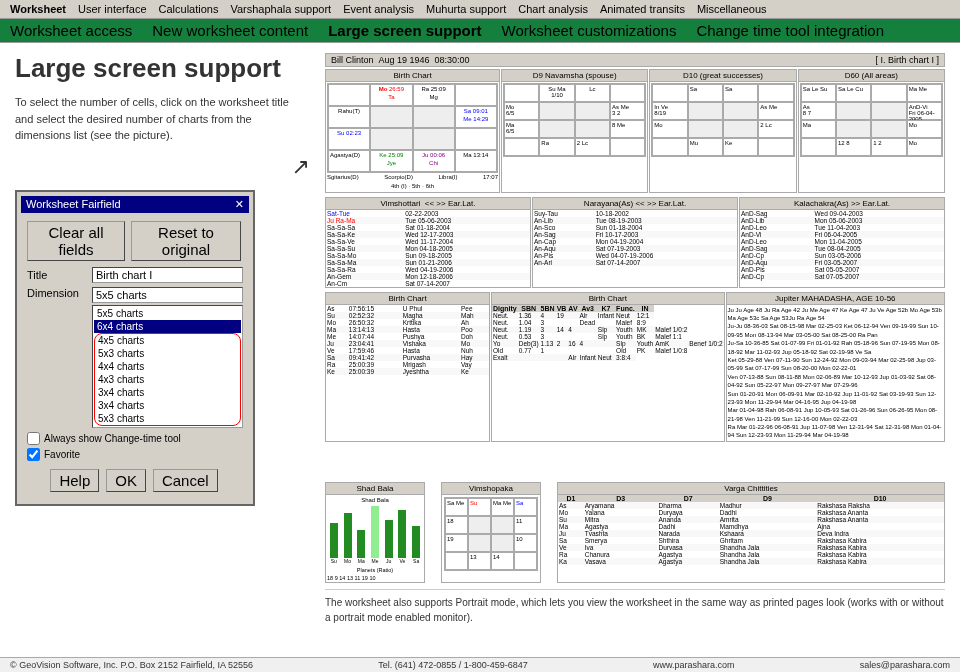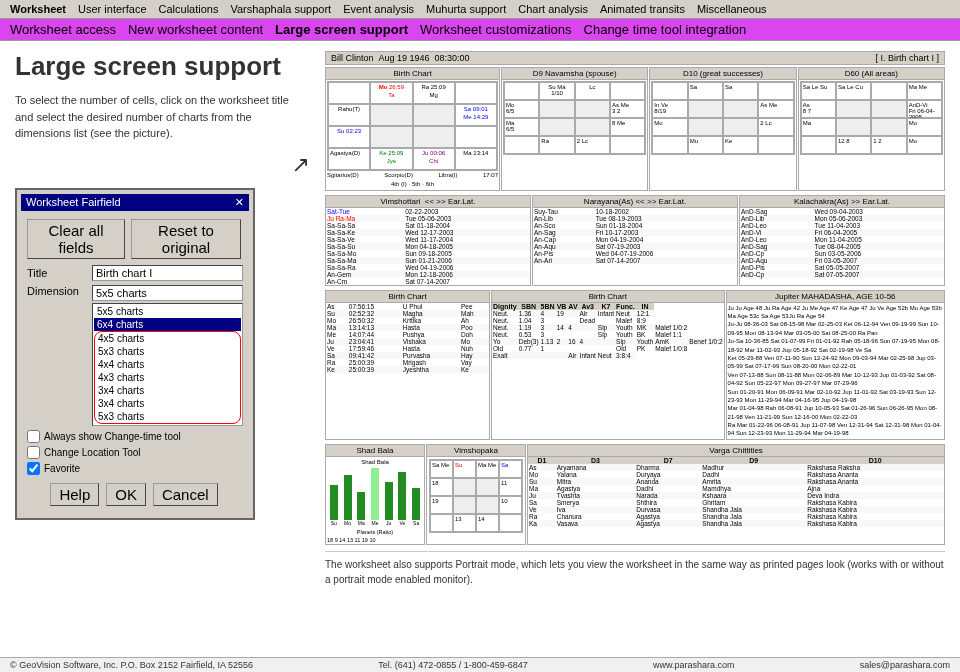--- a/index.html
+++ b/index.html
@@ -26,27 +26,27 @@
       padding: 1px 6px;
       cursor: pointer;
       white-space: nowrap;
     }
     .menu-item.active {
       font-weight: bold;
     }
 
     
     #sub-menu {
-      background: #d946ef;
+      background: #15803d;
       border-bottom: 1px solid #999;
       padding: 2px 4px;
       display: flex;
       align-items: center;
-      gap: 0;
-      font-size: 13px;
+      gap: 8px;
+      font-size: 15px;
     }
     .sub-menu-item {
       padding: 1px 6px;
       cursor: pointer;
       white-space: nowrap;
     }
     .sub-menu-item.active {
       font-weight: bold;
     }
 
@@ -302,24 +302,20 @@
               </div>
             </div>
           </div>
         </div>
 
         <div class="dialog-checkbox-row">
           <input type="checkbox" style="">
           <span>Always show Change-time tool</span>
         </div>
         <div class="dialog-checkbox-row">
-          <input type="checkbox" style="">
-          <span>Change Location Tool</span>
-        </div>
-        <div class="dialog-checkbox-row">
           <input type="checkbox" checked="" style="">
           <span>Favorite</span>
         </div>
 
         <div class="dialog-btn-row">
           <button class="dialog-btn">Help</button>
           <button class="dialog-btn">OK</button>
           <button class="dialog-btn">Cancel</button>
         </div>
       </div>
@@ -765,21 +761,21 @@
             Ju-Sa 10-36-85 Sat 01-07-99 Fri 01-01-92 Rah 05-18-96 Sun 07-19-95 Mon 08-18-92 Mar 11-02-93 Jup 05-18-92 Sat 02-19-98 Ve Sa<br>
             Ket 05-29-88 Ven 07-11-90 Sun 12-24-92 Mon 09-03-94 Mar 02-25-98 Jup 03-05-99 Sat 07-17-99 Sun 08-20-00 Mon 02-22-01<br>
             Ven 07-13-88 Sun 08-11-88 Mon 02-06-89 Mar 10-12-93 Jup 01-03-92 Sat 08-04-92 Sun 05-22-97 Mon 09-27-97 Mar 07-29-96<br>
             Sun 01-20-91 Mon 06-09-91 Mar 02-10-92 Jup 11-01-92 Sat 03-19-93 Sun 12-23-93 Mon 11-29-94 Mar 04-16-95 Jup 04-19-98<br>
             Mar 01-04-98 Rah 06-08-91 Jup 10-05-93 Sat 01-26-96 Sun 06-26-95 Mon 08-21-98 Ven 11-21-99 Sun 12-16-00 Mon 02-22-03<br>
             Ra Mar 01-22-96 06-08-91 Jup 11-07-98 Ven 12-31-94 Sat 12-31-98 Mon 01-04-94 Sun 12-23-93 Mon 11-29-94 Mar 04-19-98<br>
           </div>
         </div>
       </div>
 
-      <div style="display:flex; gap:1px;">
+      <div style="display:flex; gap:16px;margin-top:36px;">
 
         <div class="chart-panel" style="flex: 0 0 100px;">
           <div class="panel-header">Shad Bala</div>
           <div style="padding:2px; font-size:6px; text-align:center; margin-bottom:1px;">Shad Bala</div>
           <div style="padding:2px; display:flex; align-items:flex-end; height:60px; gap:2px; justify-content:center;">
             <div style="display:flex; flex-direction:column; align-items:center; flex:1;">
               <div style="width:8px; height:35px; background:#228B22;"></div>
               <span style="font-size:5px;">Su</span>
             </div>
             <div style="display:flex; flex-direction:column; align-items:center; flex:1;">

